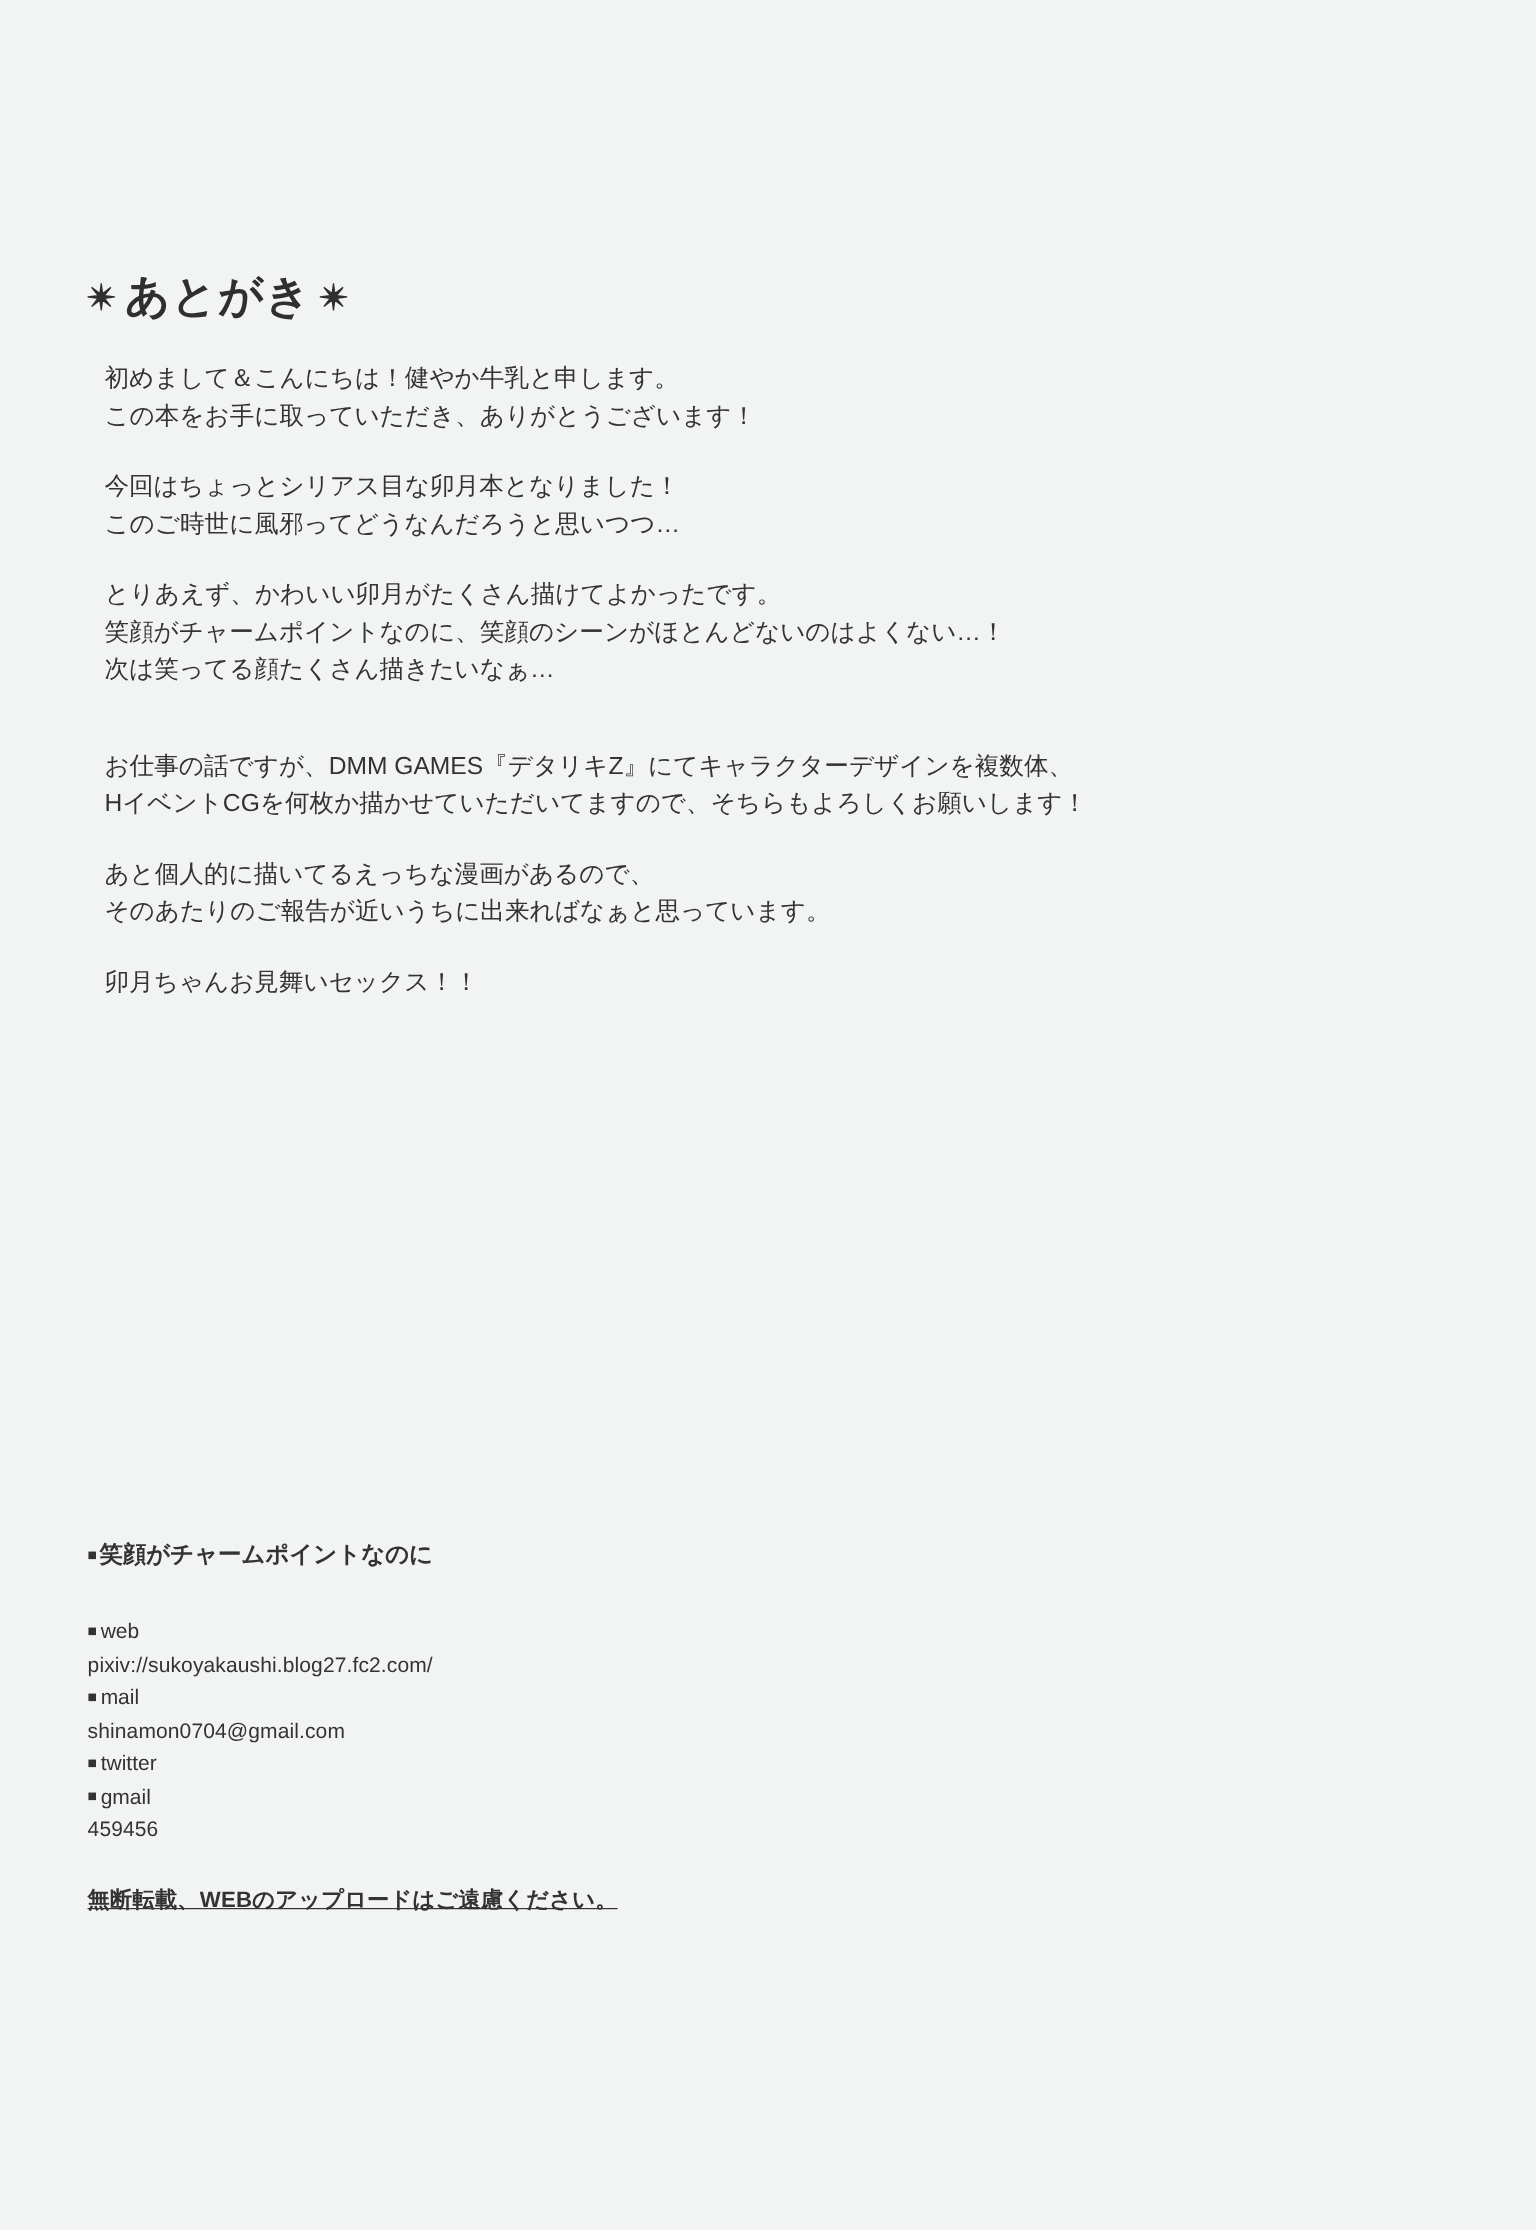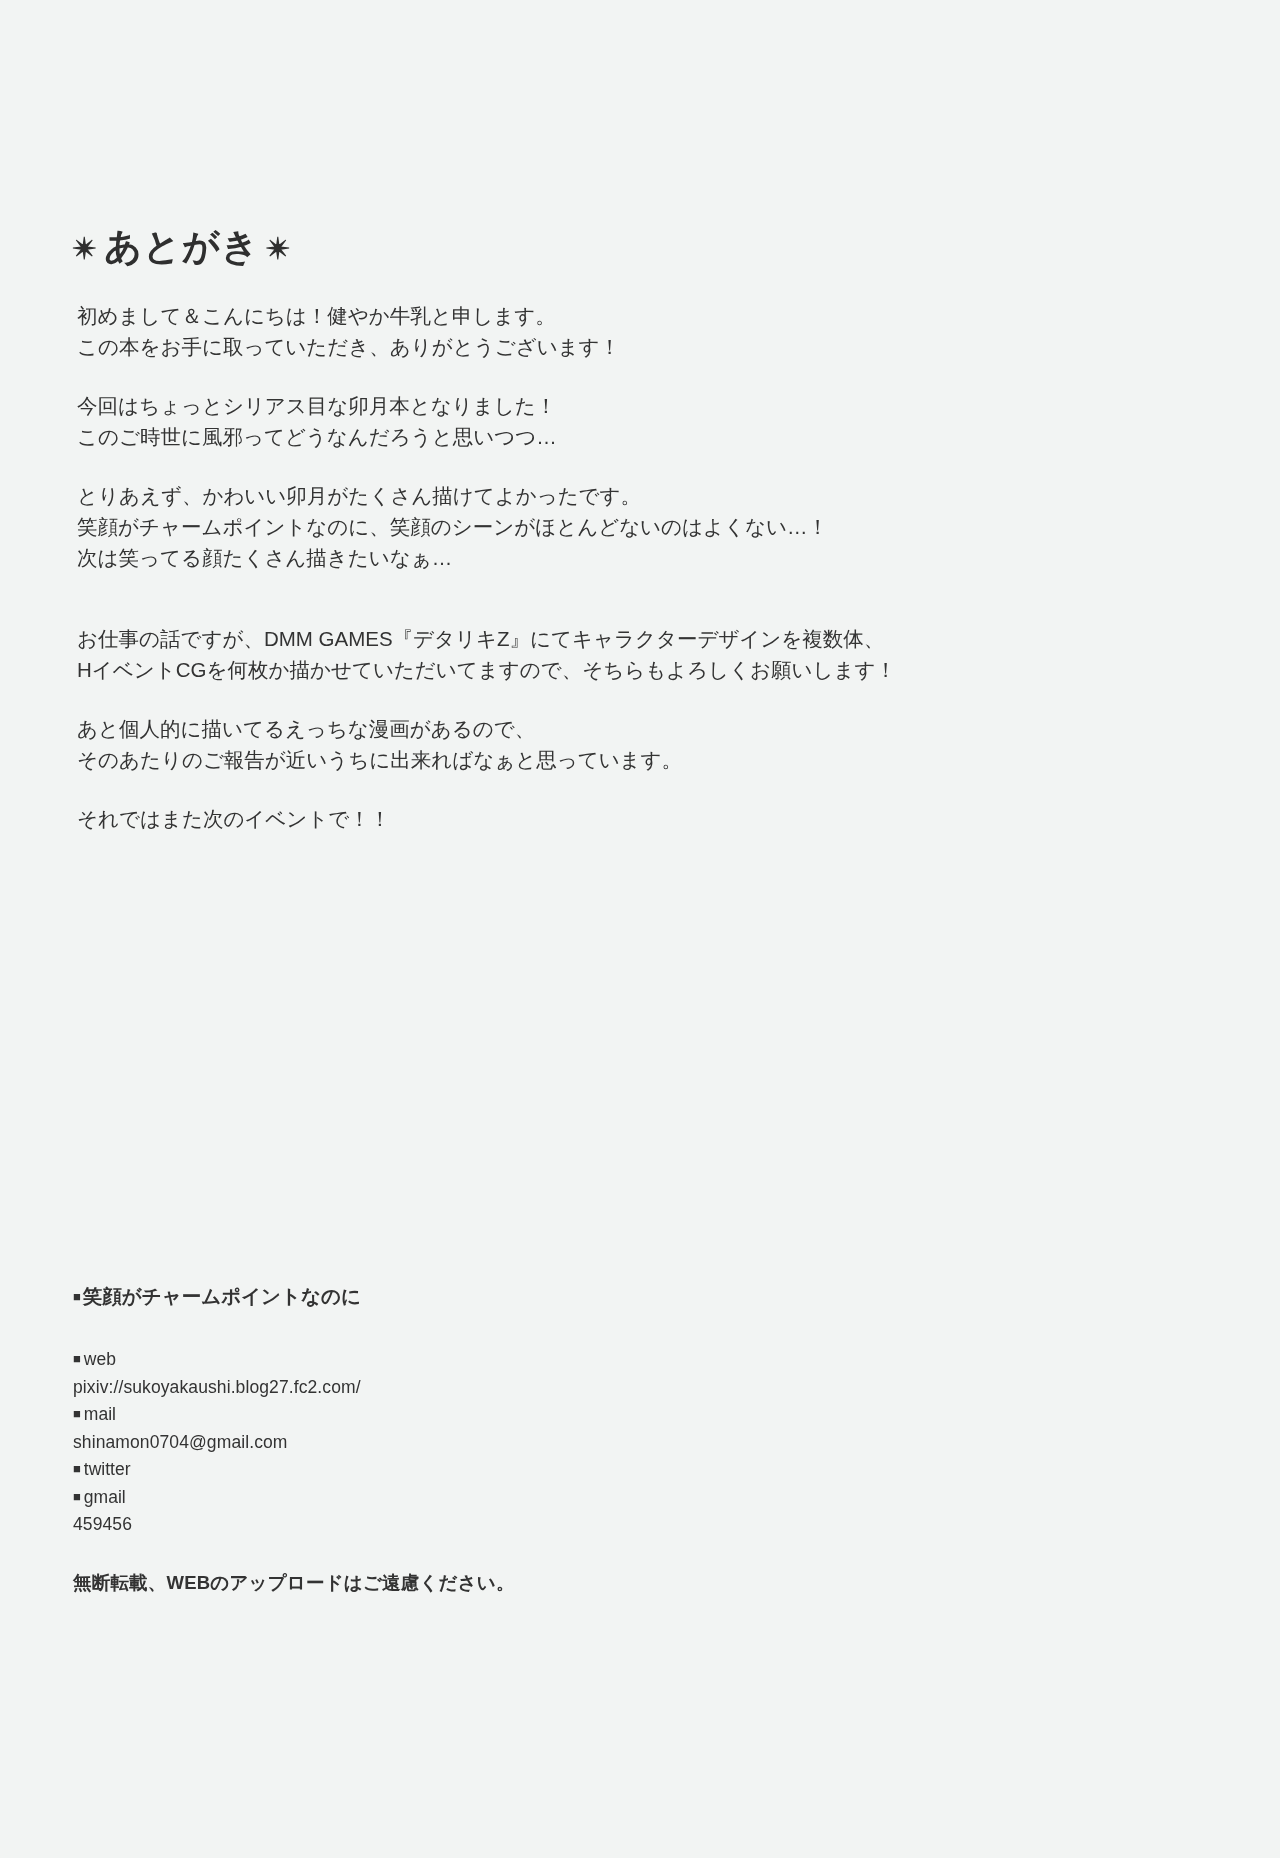--- a/index.html
+++ b/index.html
@@ -43,21 +43,21 @@
   }
   .afterword-title-text {
     font-size: 37px;
     font-weight: bold;
     text-align: center;
   }
 
   
   .afterword-body {
     position: absolute;
-    left: 77px;
+    left: 87px;
     top: 300px;
     width: 1110px;
     font-size: 20.5px;
     line-height: 31px;
     color: #333;
   }
   .afterword-body p {
     margin: 0 0 28px 0;
     white-space: pre-line;
   }
@@ -115,20 +115,21 @@
   }
   .contact-value {
     font-size: 17.5px;
     letter-spacing: 0.1px;
   }
   .notice {
     margin-top: 30px;
     font-size: 18.5px;
     font-weight: bold;
     letter-spacing: 0.2px;
+    text-decoration: underline;
   }
 </style>
 </head>
 <body>
 
 <div class="page">
 
   <div class="afterword-heading">
     <span class="star">✴</span>
     <span class="afterword-title-text">あとがき</span>
@@ -141,21 +142,21 @@
     <p>今回はちょっとシリアス目な卯月本となりました！
 このご時世に風邪ってどうなんだろうと思いつつ…</p>
     <p>とりあえず、かわいい卯月がたくさん描けてよかったです。
 笑顔がチャームポイントなのに、笑顔のシーンがほとんどないのはよくない…！
 次は笑ってる顔たくさん描きたいなぁ…</p>
     <div class="gap-big"></div>
     <p>お仕事の話ですが、DMM GAMES『デタリキZ』にてキャラクターデザインを複数体、
 HイベントCGを何枚か描かせていただいてますので、そちらもよろしくお願いします！</p>
     <p>あと個人的に描いてるえっちな漫画があるので、
 そのあたりのご報告が近いうちに出来ればなぁと思っています。</p>
-    <p>それではまた次のイベントで！！</p>
+    <p>卯月ちゃんお見舞いセックス！！</p>
   </div>
 
   <div class="colophon">
 
     <div class="work-title">
       <span class="sq">■</span>
       <span>笑顔がチャームポイントなのに</span>
     </div>
 
 

